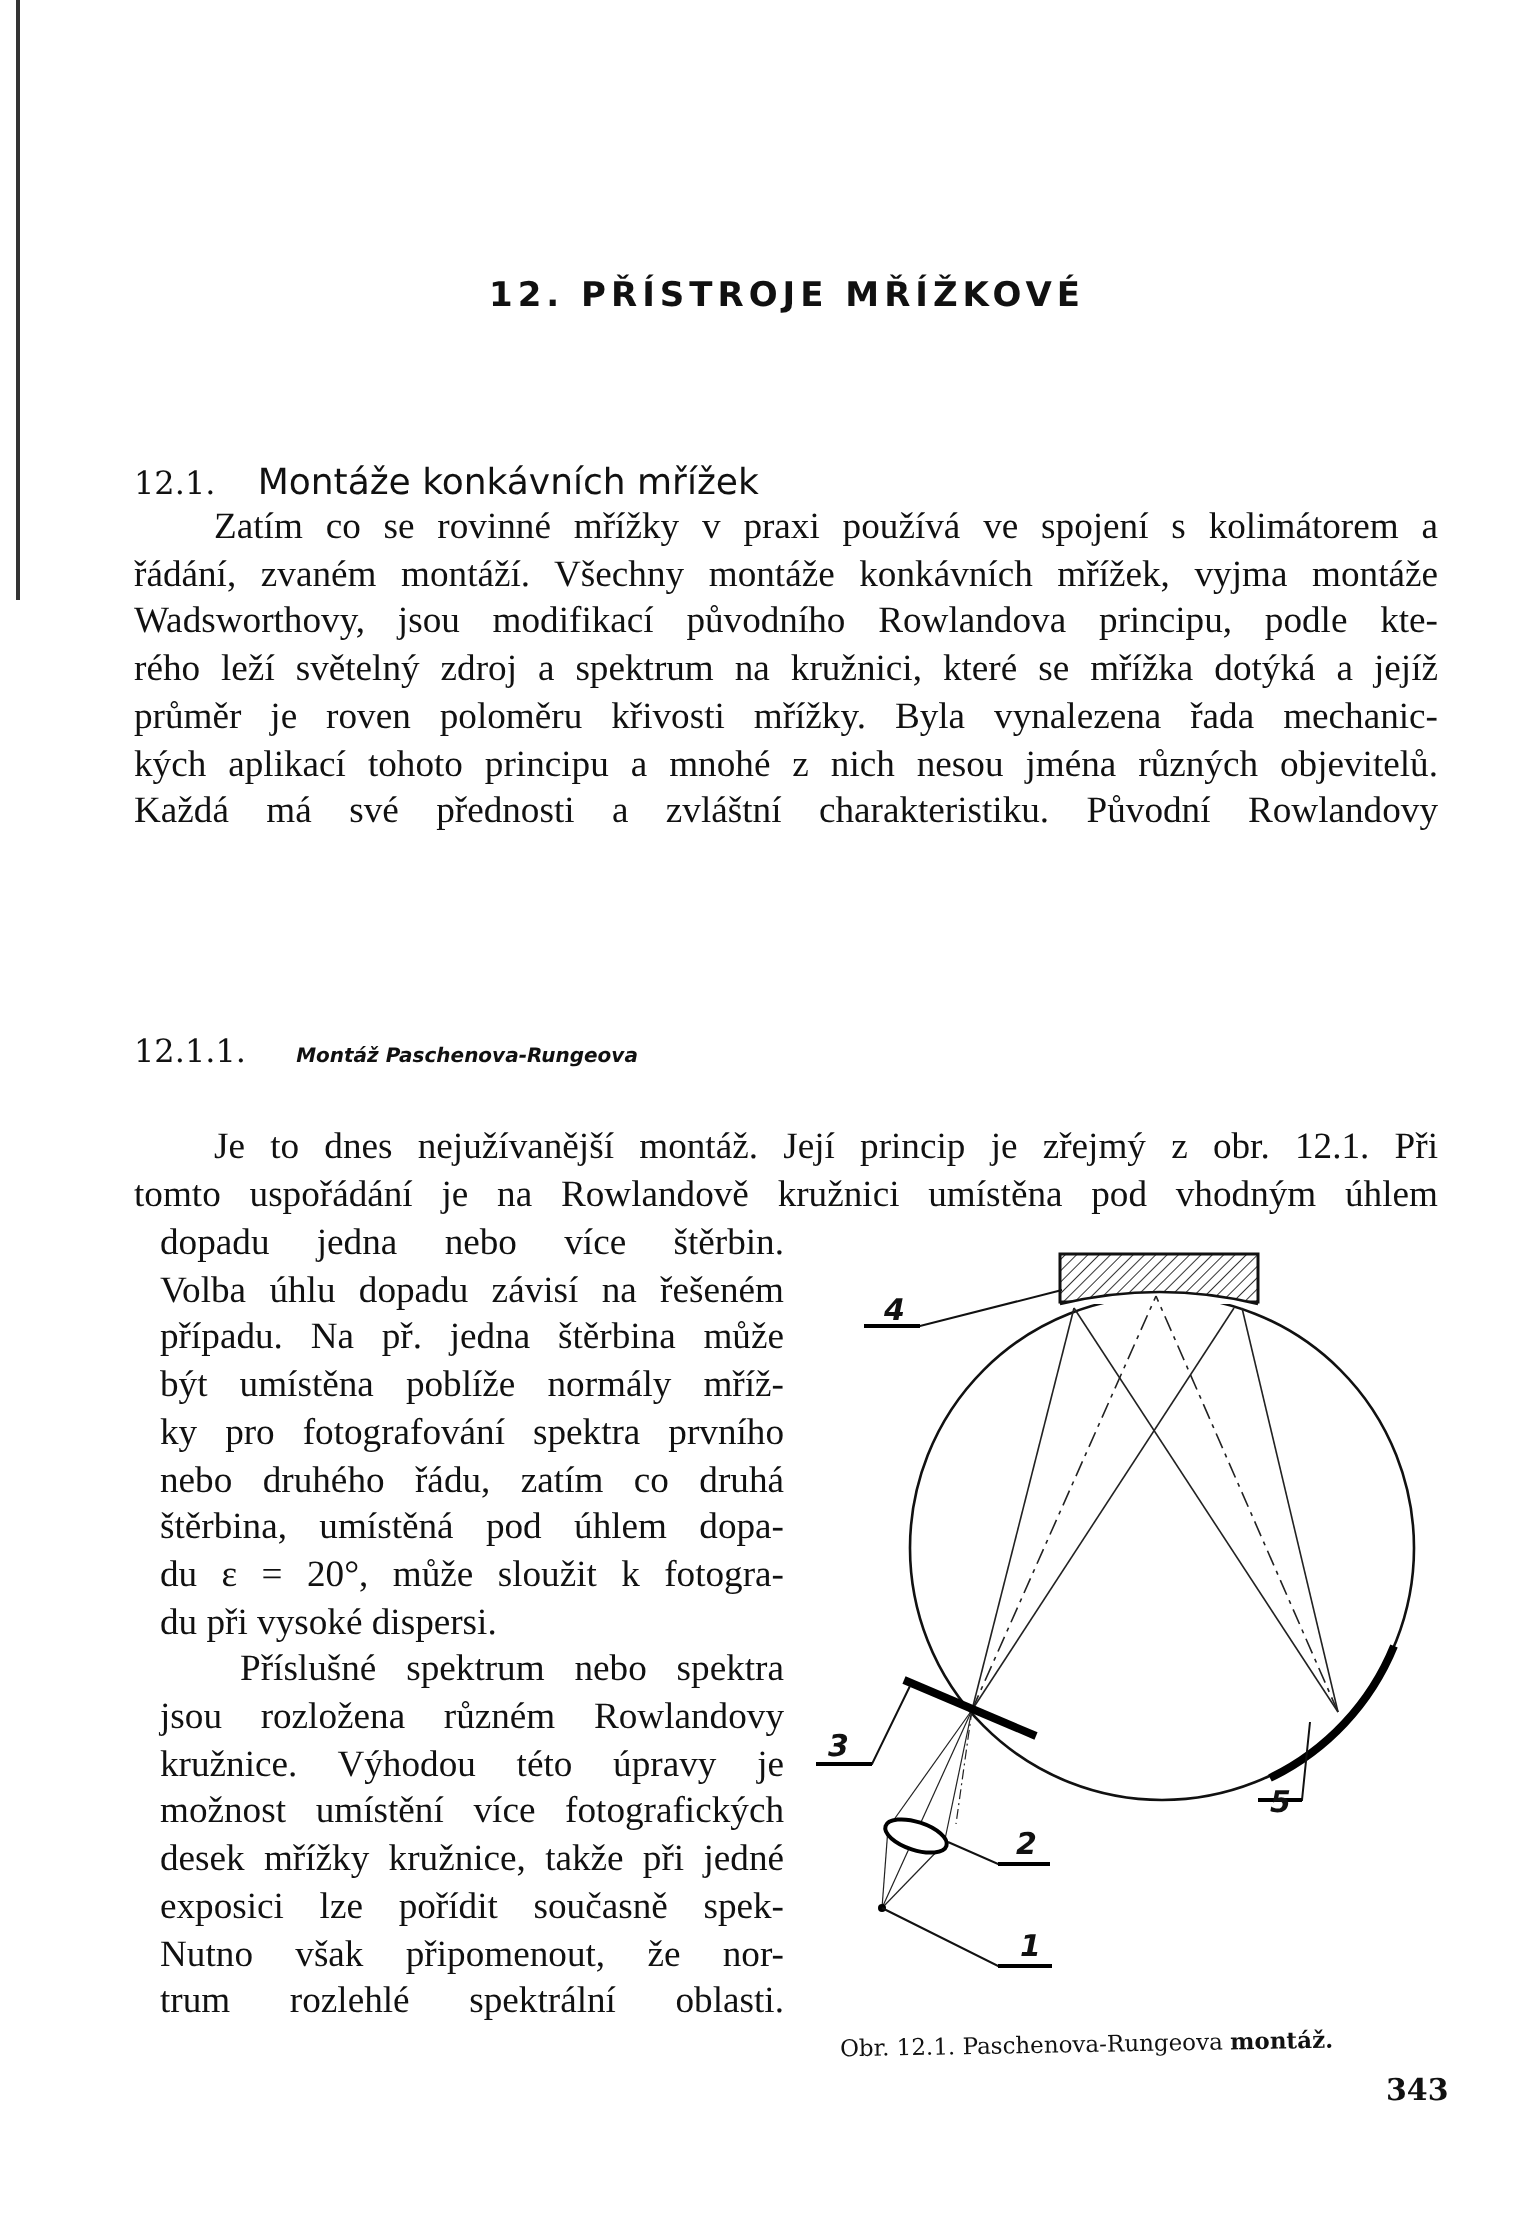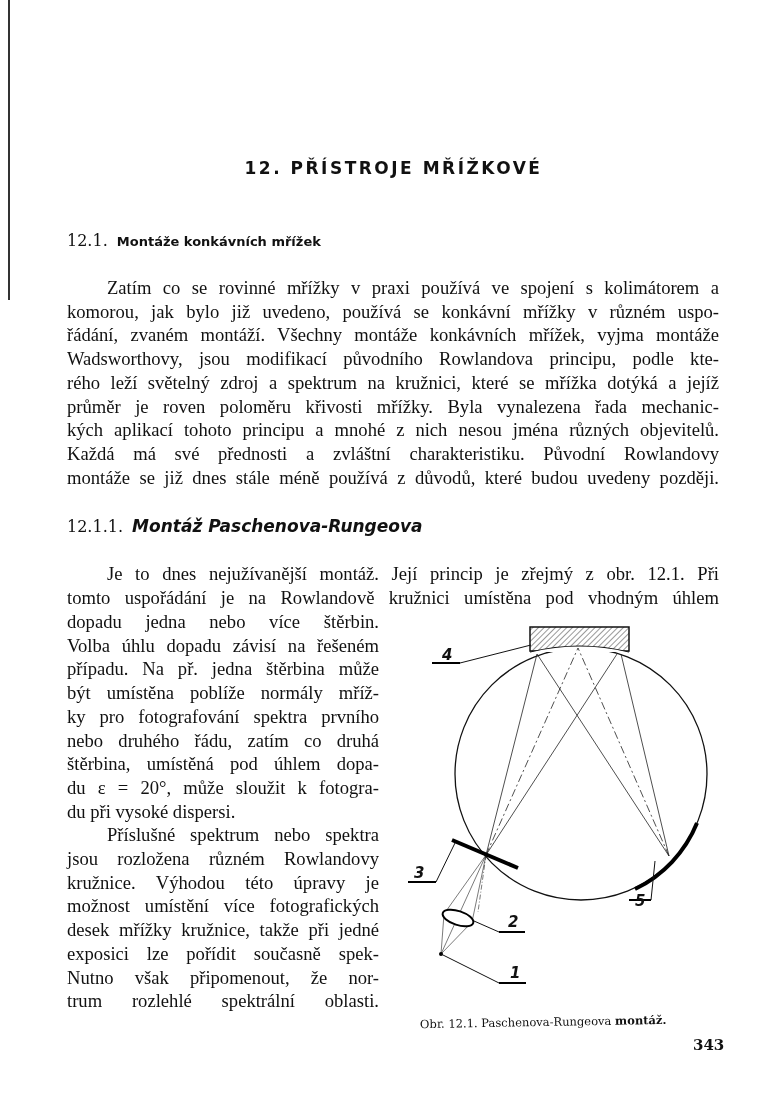--- a/index.html
+++ b/index.html
@@ -9,46 +9,46 @@
     font-family: "DejaVu Serif", serif;
   }
   .binding-line {
     position: absolute; left: 8px; top: 0; width: 2px; height: 300px;
     background: #333;
   }
   .chapter-title {
     position: absolute; left: 0; width: 767px; top: 138px;
     text-align: center;
     font-family: "DejaVu Sans", sans-serif; font-weight: bold;
-    font-size: 17px; letter-spacing: 2.5px; padding-left: 20px; box-sizing: border-box; margin-top: 20px;
+    font-size: 17px; letter-spacing: 2.5px; padding-left: 20px; box-sizing: border-box;
   }
   .section-heading {
     position: absolute; left: 67px; top: 231px;
     font-size: 16px;
   }
   .section-heading .num { font-family: "DejaVu Serif", serif; }
   .section-heading .title {
-    font-family: "DejaVu Sans", sans-serif; font-weight: bold; font-size: 13px; margin-left: 4px;
+    font-family: "DejaVu Sans", sans-serif; font-weight: normal; font-size: 18px; margin-left: 16px;
   }
   .para {
     position: absolute; font-family: "Liberation Serif", serif;
     font-size: 18.6px; line-height: 23.7px; text-align: justify;
   }
-  .p1 { left: 67px; top: 276px; width: 652px; }
+  .p1 { left: 67px; top: 252px; width: 652px; }
   .line { display: block; white-space: nowrap; }
   .just { text-align: justify; text-align-last: justify; display: block; }
   .indent { text-indent: 40px; }
   .subsection-heading {
     position: absolute; left: 67px; top: 516px; font-size: 16px;
   }
   .subsection-heading .title {
-    font-family: "DejaVu Sans", sans-serif; font-weight: bold; font-style: italic; font-size: 17px; margin-left: 4px;
+    font-family: "DejaVu Sans", sans-serif; font-weight: bold; font-style: italic; font-size: 10px; margin-left: 20px;
   }
   .p2 { left: 67px; top: 562px; width: 652px; }
-  .p3 { left: 67px; top: 610px; width: 312px; }
+  .p3 { left: 80px; top: 610px; width: 312px; }
   .figure {
     position: absolute; left: 400px; top: 600px; width: 340px; height: 420px;
   }
   .figure svg { position: absolute; left: 0; top: 0; }
   .fig-label {
     position: absolute; font-family: "DejaVu Sans", sans-serif; font-style: italic;
     font-weight: bold; font-size: 15px;
   }
   .caption {
     position: absolute; left: 420px; top: 1015px;
@@ -67,28 +67,26 @@
 
 <div class="chapter-title">12. PŘÍSTROJE MŘÍŽKOVÉ</div>
 
 <div class="section-heading">
   <span class="num">12.1.</span>
   <span class="title">Montáže konkávních mřížek</span>
 </div>
 
 <div class="para p1">
   <span class="just indent">Zatím co se rovinné mřížky v praxi používá ve spojení s kolimátorem a</span>
-  <span class="just">komorou, jak bylo již uvedeno, používá se konkávní mřížky v různém uspo-</span>
   <span class="just">řádání, zvaném montáží. Všechny montáže konkávních mřížek, vyjma montáže</span>
   <span class="just">Wadsworthovy, jsou modifikací původního Rowlandova principu, podle kte-</span>
   <span class="just">rého leží světelný zdroj a spektrum na kružnici, které se mřížka dotýká a jejíž</span>
   <span class="just">průměr je roven poloměru křivosti mřížky. Byla vynalezena řada mechanic-</span>
   <span class="just">kých aplikací tohoto principu a mnohé z nich nesou jména různých objevitelů.</span>
   <span class="just">Každá má své přednosti a zvláštní charakteristiku. Původní Rowlandovy</span>
-  <span class="just">montáže se již dnes stále méně používá z důvodů, které budou uvedeny později.</span>
 </div>
 
 <div class="subsection-heading">
   <span class="num">12.1.1.</span>
   <span class="title">Montáž Paschenova-Rungeova</span>
 </div>
 
 <div class="para p2">
   <span class="just indent">Je to dnes nejužívanější montáž. Její princip je zřejmý z obr. 12.1. Při</span>
   <span class="just">tomto uspořádání je na Rowlandově kružnici umístěna pod vhodným úhlem</span>

